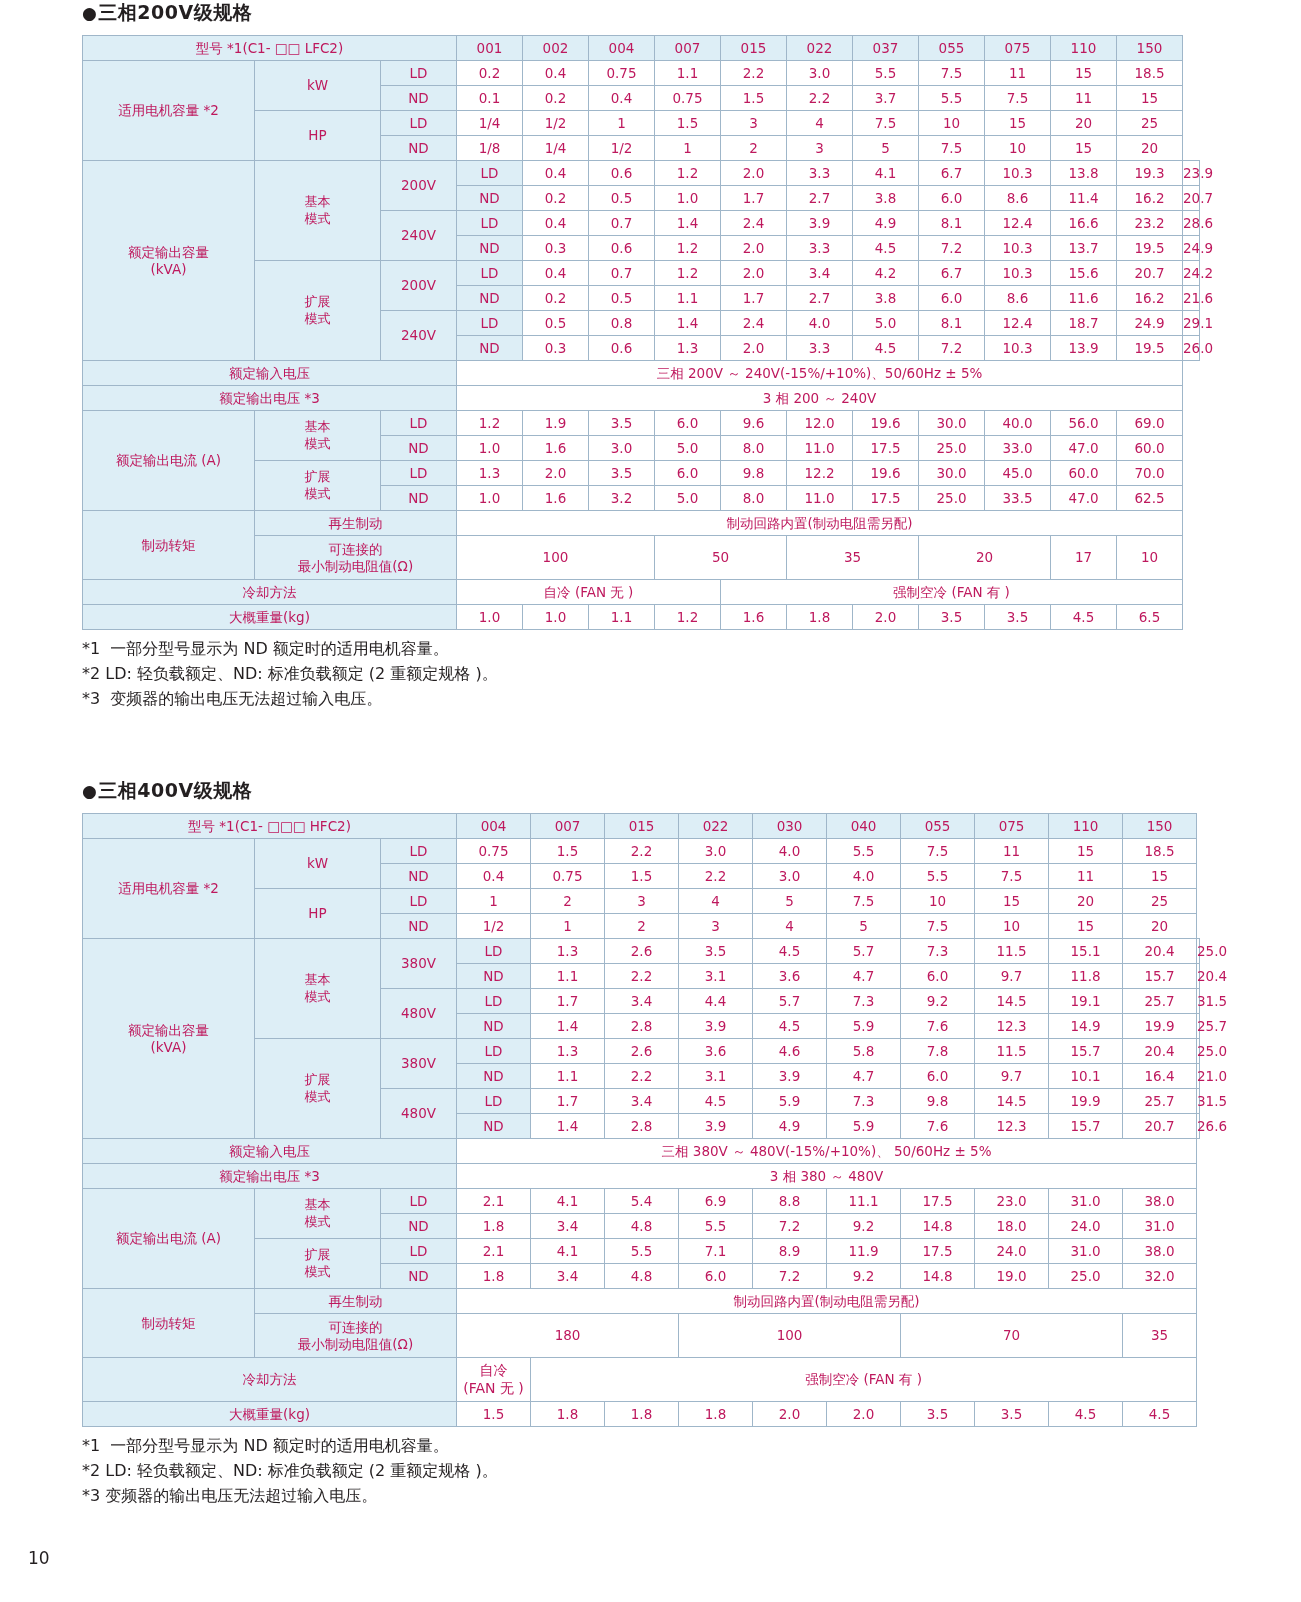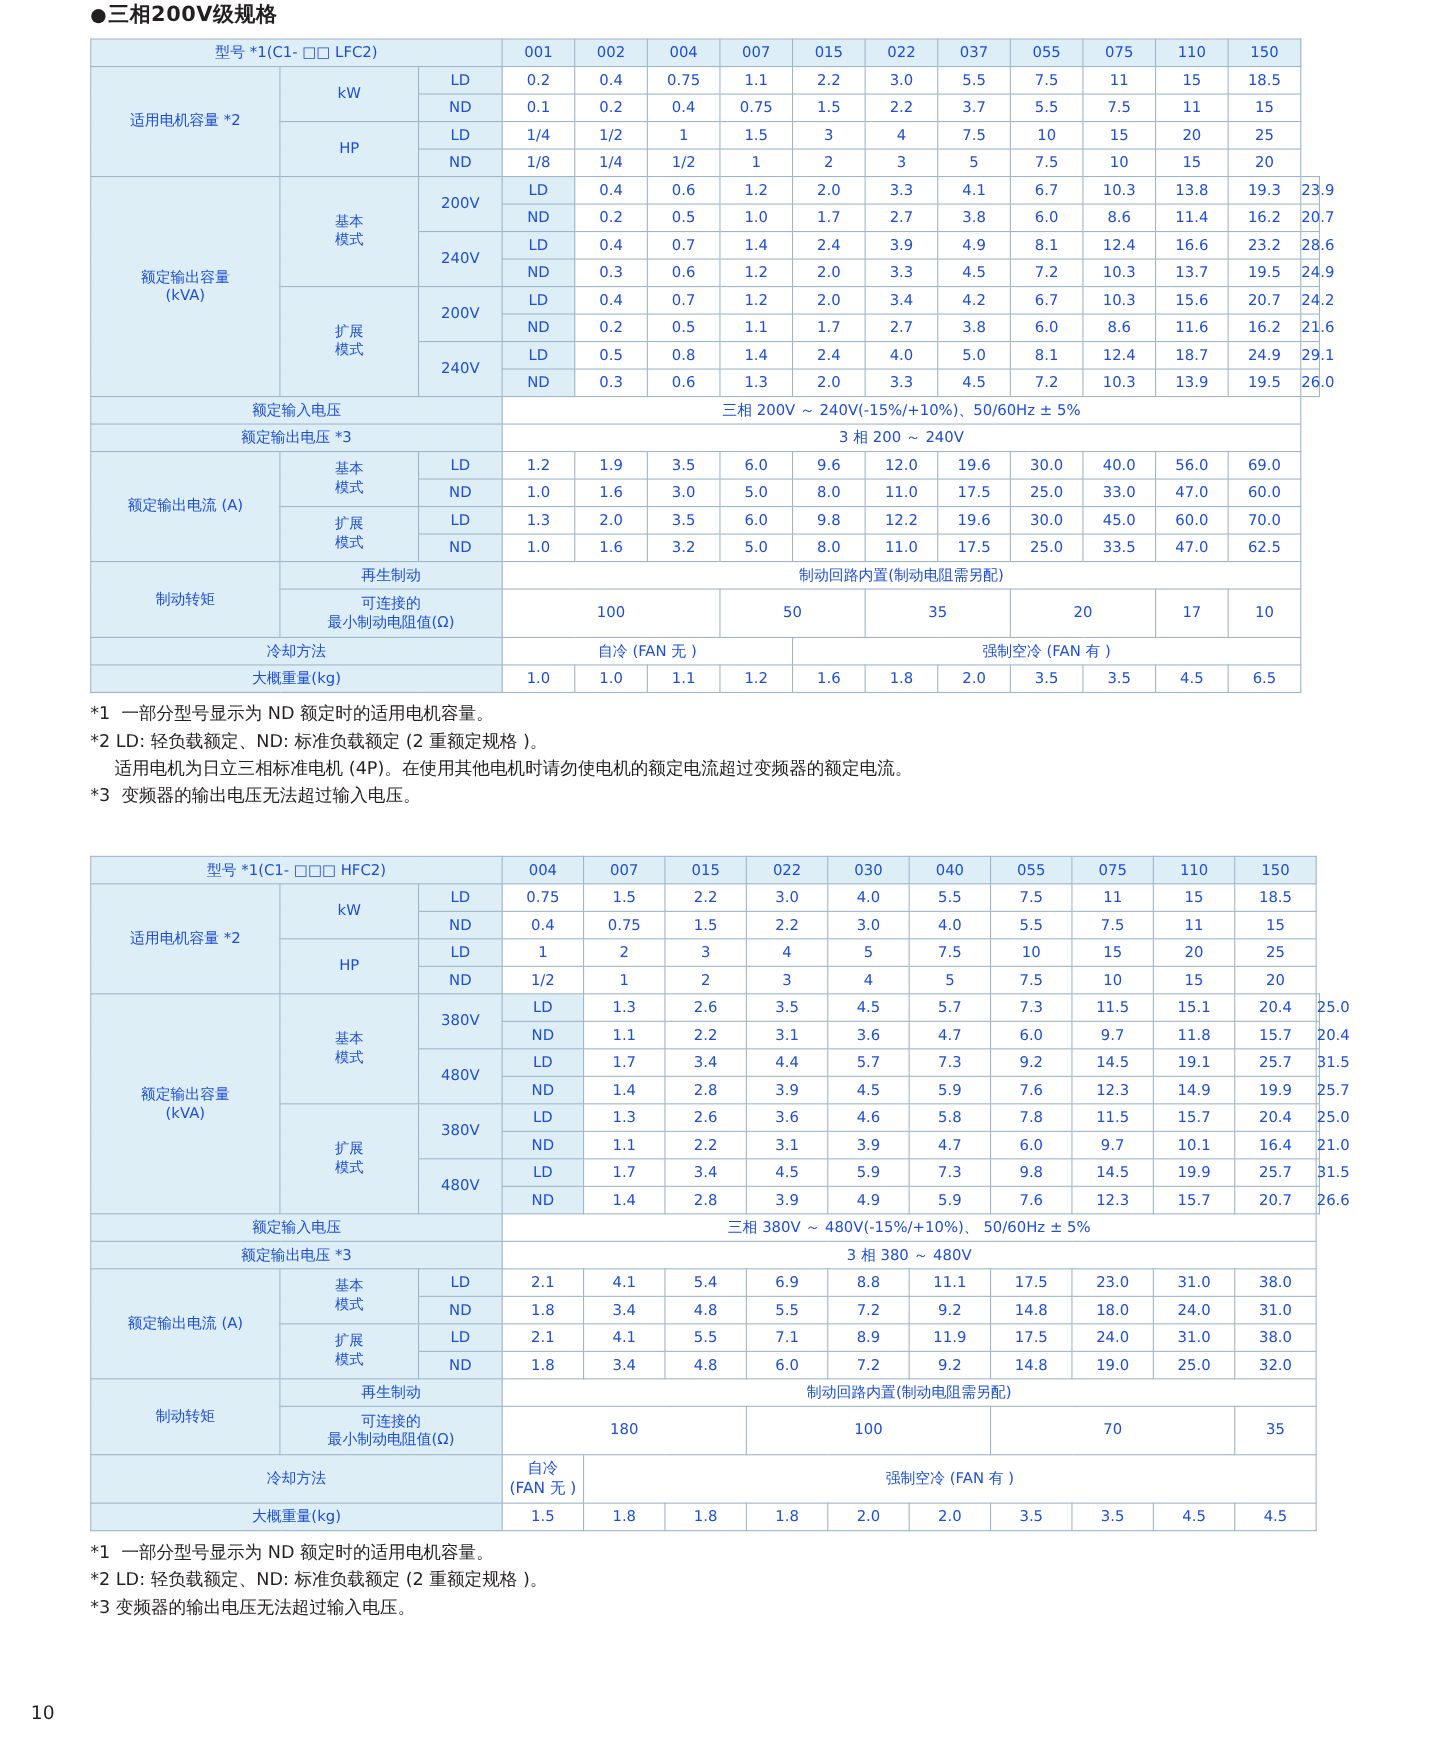--- a/index.html
+++ b/index.html
@@ -34,21 +34,21 @@
     color: #231f20;
     font-size: 17px;
     margin-right: 1px;
   }
 
   table.spec {
     border-collapse: collapse;
     width: 1118px;
     table-layout: fixed;
     font-size: 13.5px;
-    color: #1d4ed8;
+    color: #be185d;
   }
   table.spec td {
     border: 1px solid #9fb6c9;
     padding: 0;
     height: 25px;
     text-align: center;
     vertical-align: middle;
     line-height: 1.25;
   }
   .hdr { background: #ddeef6; font-weight: normal; }
@@ -408,26 +408,28 @@
         <td class="val">3.5</td>
         <td class="val">4.5</td>
         <td class="val">6.5</td>
       </tr>
     </tbody>
       </table>
 
     <div class="notes">
       <div>*1  一部分型号显示为 ND 额定时的适用电机容量。</div>
       <div>*2 LD: 轻负载额定、ND: 标准负载额定 (2 重额定规格 )。</div>
-      <div class="indent">适用电机为日立三相标准电机 (4P)。在使用其他电机时请勿使电机的额定电流超过变频器的额定电流。</div>
       <div>*3  变频器的输出电压无法超过输入电压。</div>
     </div>
   </div>
 
   <div class="section sec2">
+    <div class="sec-title">
+      <span class="bullet">●</span><span>三相400V级规格</span>
+    </div>
 
     <table class="spec">
       <colgroup>
         <col style="width:172px">
           <col style="width:126px">
           <col style="width:76px">
         <col style="width:74px">
           <col style="width:74px">
           <col style="width:74px">
           <col style="width:74px">

